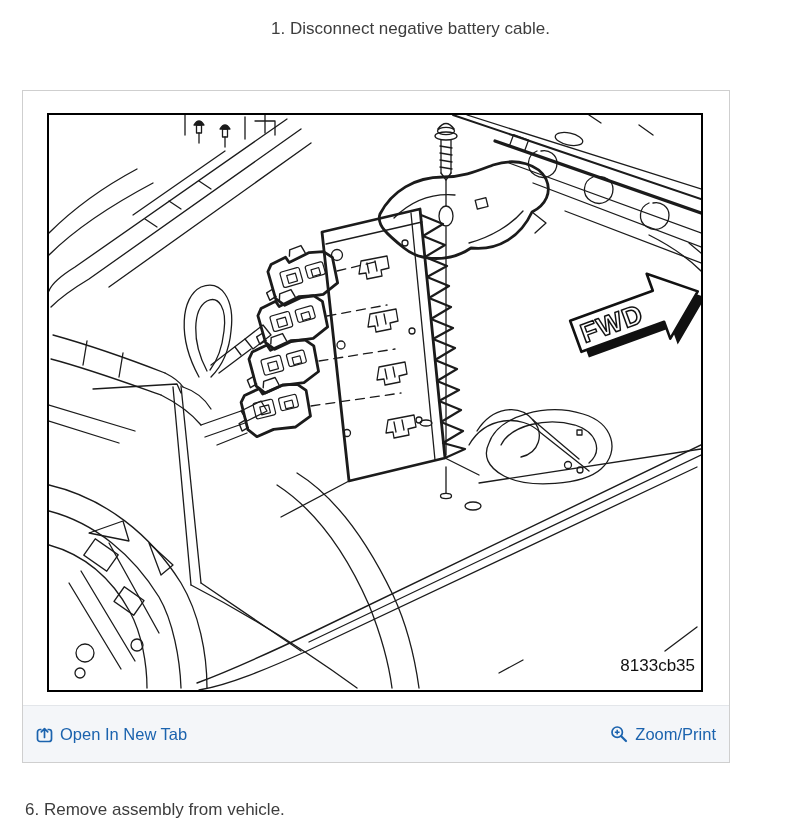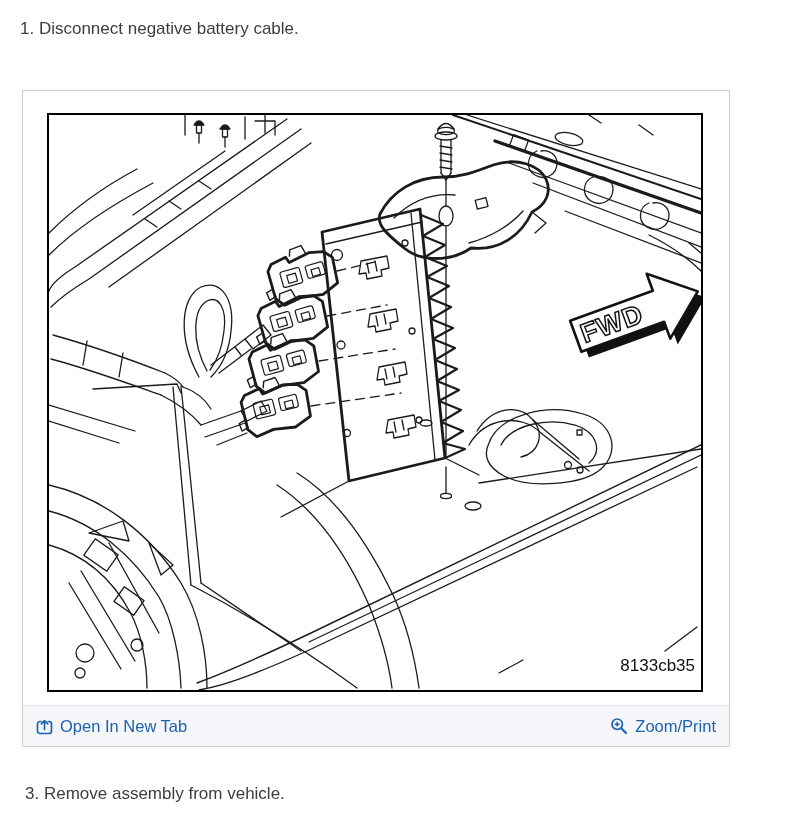--- a/index.html
+++ b/index.html
@@ -2,21 +2,21 @@
 <html><head>
 <meta charset="utf-8">
 <style>
   html,body{margin:0;padding:0;background:#ffffff;}
   body{
     width:801px;height:832px;overflow:hidden;
     font-family:"Liberation Sans",sans-serif;
     color:#3d3d3d;
   }
   .step{font-size:17px;color:#3d3d3d;line-height:26px;}
-  .step-top{padding:16px 0 0 20px;}
+  .step-top{padding:16px 0 0 20px;text-align:center;}
   .steps-bottom{margin:34px 0 0 25px;}
   .figure-card{
     margin:48px 0 0 22px;
     width:708px;
     border:1px solid #cfcfcf;
     background:#ffffff;
     box-sizing:border-box;
   }
   .figure-frame{
     margin:22px 24px 13px 24px;
@@ -24,21 +24,21 @@
     width:652px;height:575px;
     box-sizing:content-box;
     background:#ffffff;
   }
   .figure-frame svg{display:block;}
   .figure-toolbar{
     height:40px;
     background:#f4f6f9;
     border-top:1px solid #e3e6ea;
     display:flex;align-items:center;justify-content:space-between;
-    padding:0 13px;
+    padding:8px 13px;
     gap:32px;
   }
   .tb-link{
     display:flex;align-items:center;gap:7px;
     color:#1b63ae;font-size:16.5px;text-decoration:none;cursor:pointer;
   }
   .tb-link svg{display:block;}
   .lineart{stroke:#1b1b1b;fill:none;stroke-width:1.3;stroke-linecap:round;stroke-linejoin:round;}
 </style>
 </head>
@@ -221,14 +221,14 @@
         <circle cx="7.2" cy="7.2" r="5.2" fill="none" stroke="#1b63ae" stroke-width="1.7"></circle>
         <path d="M7.2,4.8 L7.2,9.6 M4.8,7.2 L9.6,7.2" stroke="#1b63ae" stroke-width="1.5"></path>
         <path d="M11.2,11.2 L16,16" stroke="#1b63ae" stroke-width="2.2" stroke-linecap="round"></path>
       </svg>
       <span>Zoom/Print</span>
     </a>
   </div>
 </div>
 
 <div class="steps-bottom">
-  <div class="step">3. Remove assembly from vehicle.</div>
+  <div class="step">6. Remove assembly from vehicle.</div>
 </div>
 
 </body></html>

